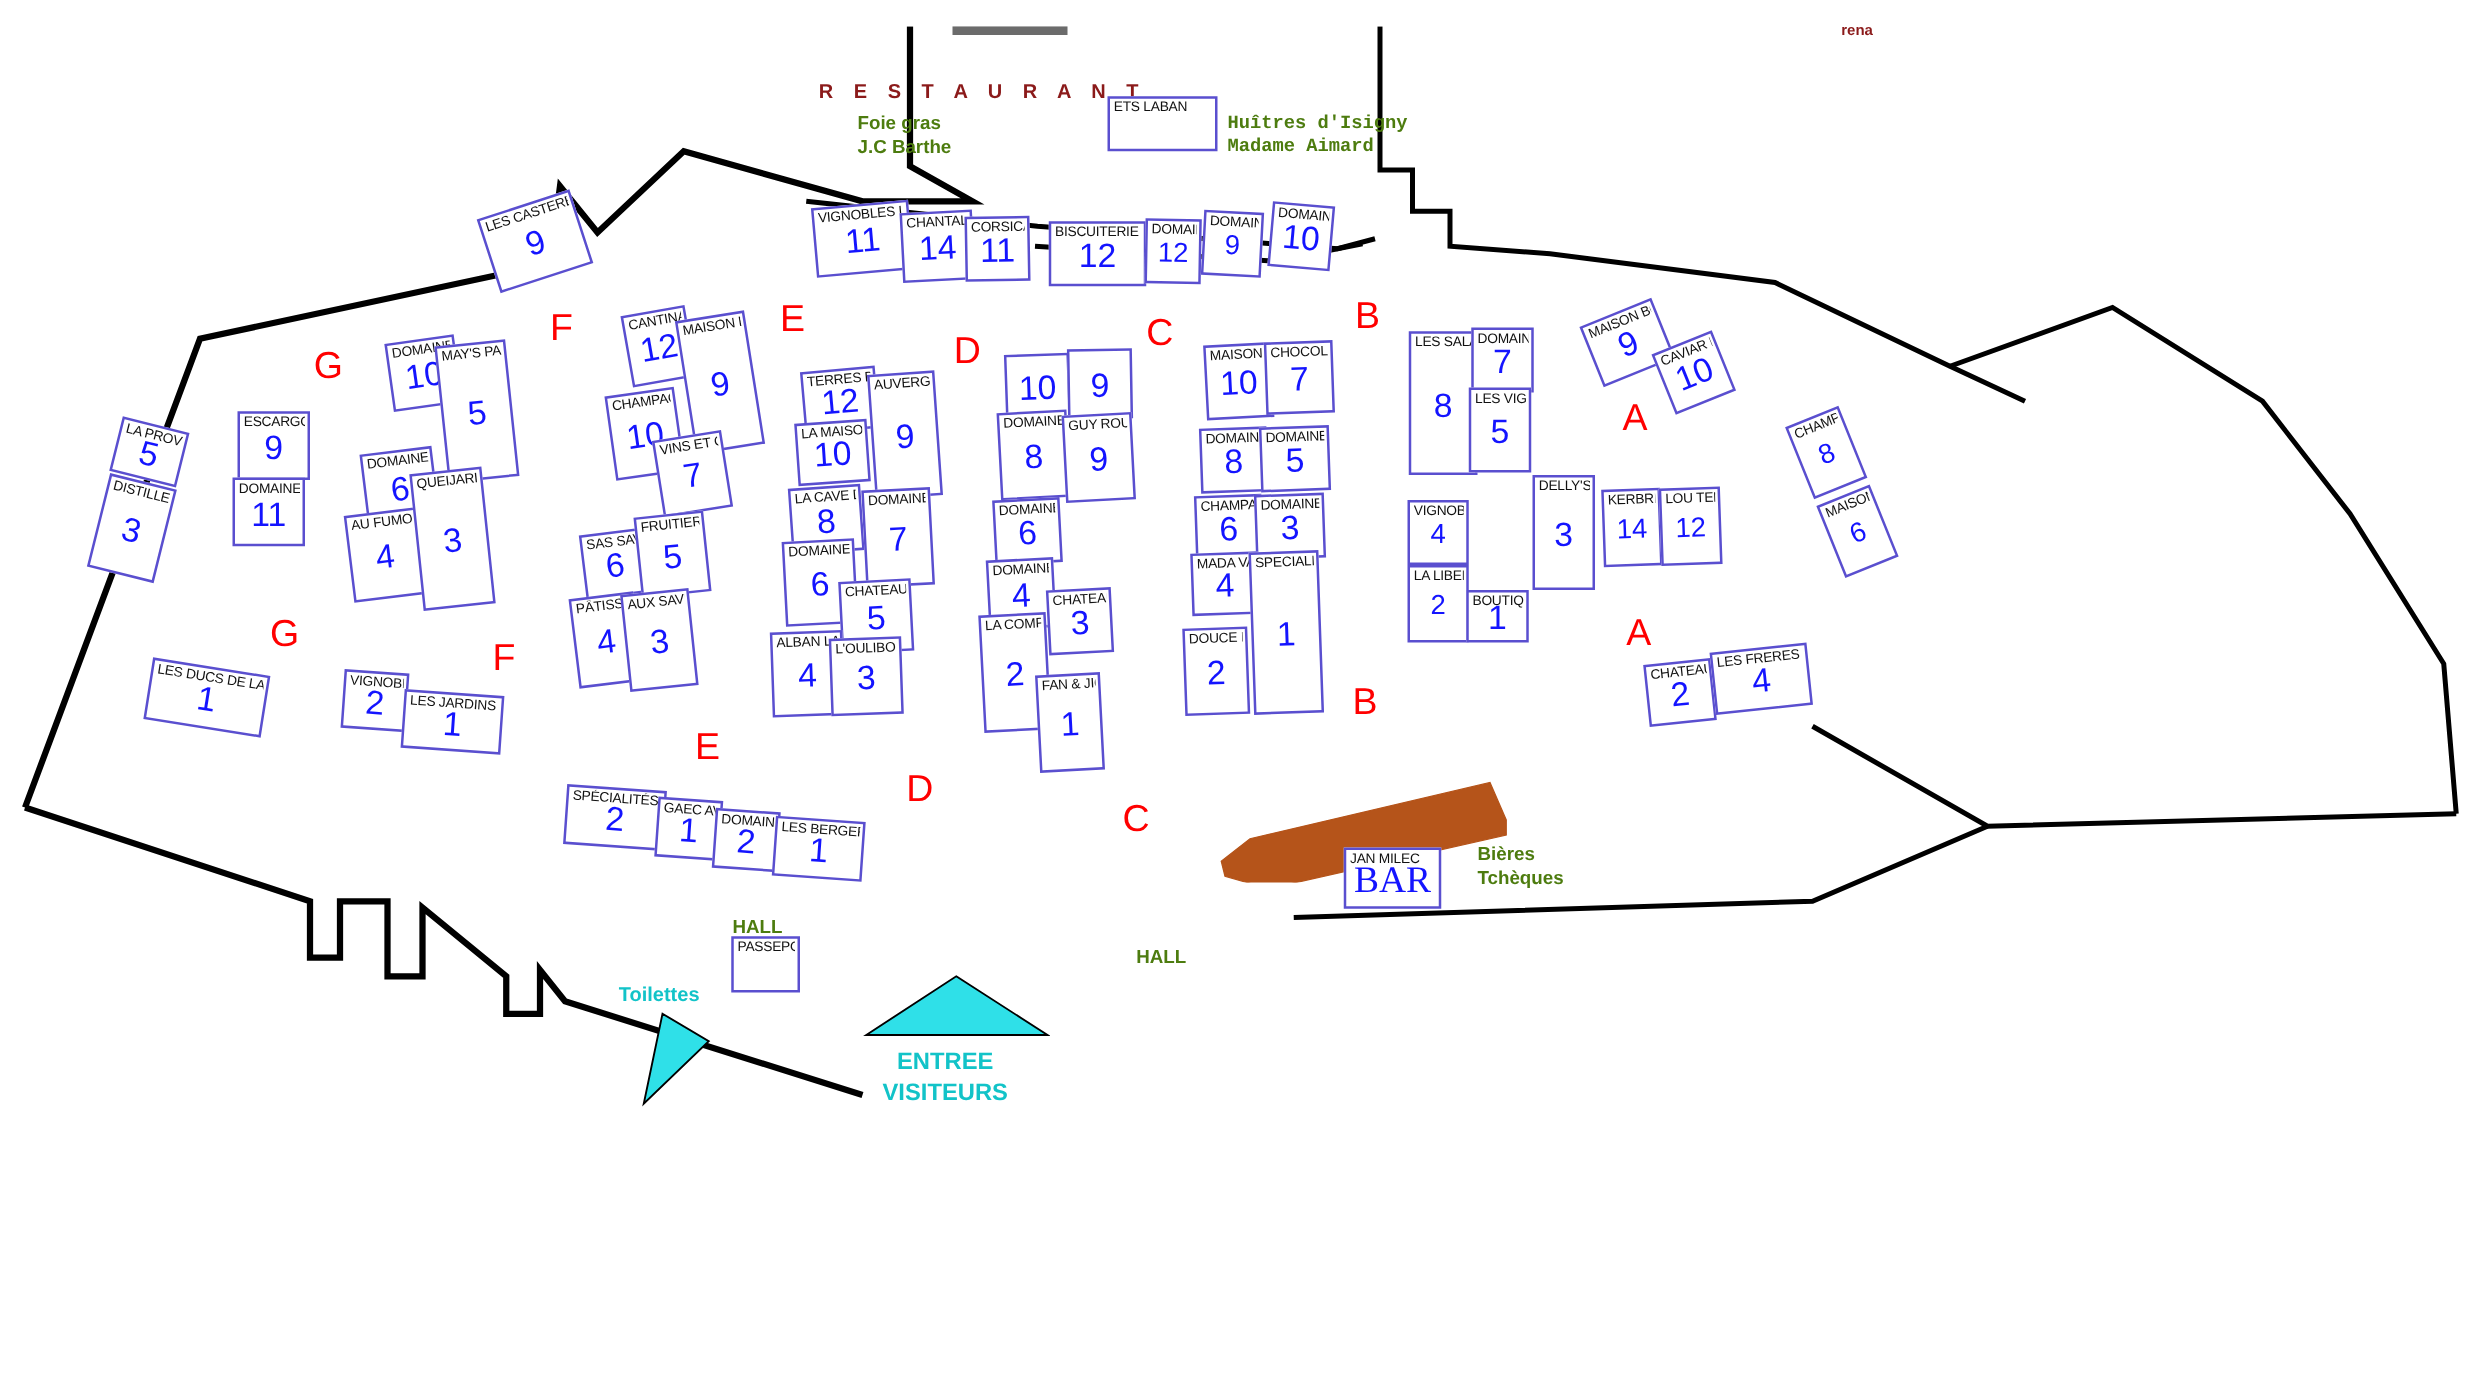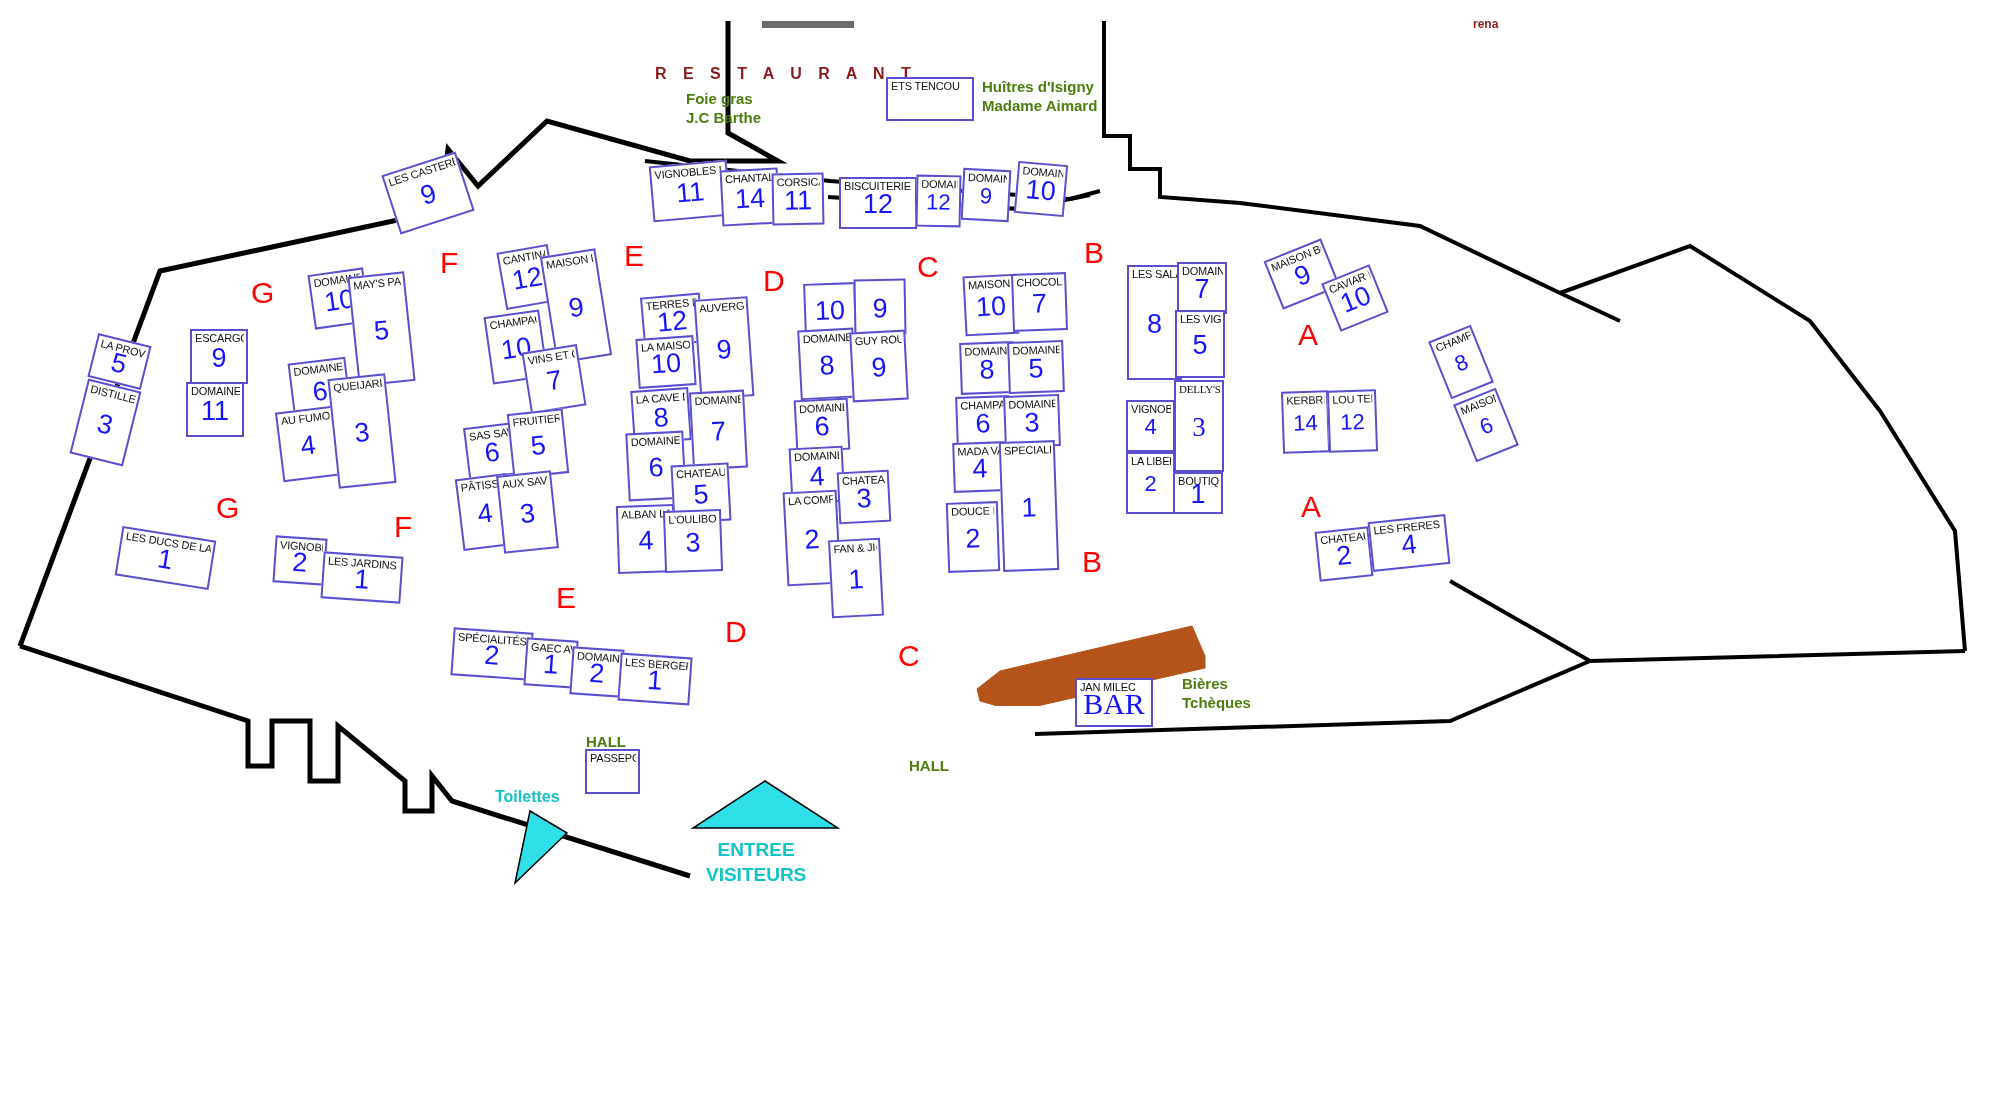--- a/index.html
+++ b/index.html
@@ -141,21 +141,21 @@
   </svg>
 
   <div class="shape" style="left:762px; top:0px; width:92px; height:7px; background:#6b6b6b;"></div>
   <div class="topcut" style="left:1473px; top:-4px;">rena</div>
 
   <div class="label-dark" style="left:655px; top:44px;">R E S T A U R A N T</div>
 
   <div id="orange-labels">
       <div class="label-orange" style="left: 686px; top: 68px;">Foie gras
 J.C Barthe</div>
-      <div class="label-orange" style="left: 982px; top: 56px;">Huîtres d'Isigny
+      <div class="label-orange" style="left: 982px; top: 68px; font-family: Liberation Mono, monospace;">Huîtres d'Isigny
 Madame Aimard</div>
       <div class="label-orange" style="left: 586px; top: 711px;">HALL</div>
       <div class="label-orange" style="left: 909px; top: 735px;">HALL</div>
       <div class="label-orange" style="left: 1182px; top: 653px;">Bières
 Tchèques</div>
     </div>
 
   <div id="cyan-labels">
       <div class="label-cyan" style="left: 495px; top: 765px;">Toilettes</div>
       <div class="label-entree" style="left: 706px; top: 816px;">ENTREE
@@ -202,21 +202,21 @@
       </div>
       <div class="booth small" style="left: 962px; top: 148px; width: 48px; height: 52px; transform: rotate(3deg);">
         <div class="bname">DOMAINE DES</div>
         <div class="bnum">9</div>
       </div>
       <div class="booth" style="left: 1016px; top: 142px; width: 50px; height: 52px; transform: rotate(5deg);">
         <div class="bname">DOMAINE TAIL</div>
         <div class="bnum">10</div>
       </div>
       <div class="booth" style="left: 886px; top: 56px; width: 88px; height: 44px; transform: rotate(0deg);">
-        <div class="bname">ETS TENCOU</div>
+        <div class="bname">ETS LABAN</div>
         <div class="bnum"></div>
       </div>
       <div class="booth" style="left: 389px; top: 141px; width: 78px; height: 62px; transform: rotate(-18deg);">
         <div class="bname">LES CASTERBASSES</div>
         <div class="bnum">9</div>
       </div>
       <div class="booth" style="left: 92px; top: 318px; width: 55px; height: 45px; transform: rotate(14deg);">
         <div class="bname">LA PROVENÇALE</div>
         <div class="bnum">5</div>
       </div>
@@ -397,21 +397,21 @@
         <div class="bnum">8</div>
       </div>
       <div class="booth" style="left: 1177px; top: 241px; width: 50px; height: 52px; transform: rotate(0deg);">
         <div class="bname">DOMAINE STIR</div>
         <div class="bnum">7</div>
       </div>
       <div class="booth" style="left: 1175px; top: 289px; width: 50px; height: 68px; transform: rotate(0deg);">
         <div class="bname">LES VIGNERON</div>
         <div class="bnum">5</div>
       </div>
-      <div class="booth" style="left: 1174px; top: 359px; width: 50px; height: 92px; transform: rotate(0deg); font-family: Liberation Serif, serif;">
+      <div class="booth" style="left: 1226px; top: 359px; width: 50px; height: 92px; transform: rotate(0deg);">
         <div class="bname">DELLY'S</div>
         <div class="bnum">3</div>
       </div>
       <div class="booth small" style="left: 1126px; top: 379px; width: 49px; height: 52px; transform: rotate(0deg);">
         <div class="bname">VIGNOBLES DE</div>
         <div class="bnum">4</div>
       </div>
       <div class="booth small" style="left: 1126px; top: 431px; width: 49px; height: 62px; transform: rotate(0deg);">
         <div class="bname">LA LIBELLULE</div>
         <div class="bnum">2</div>

